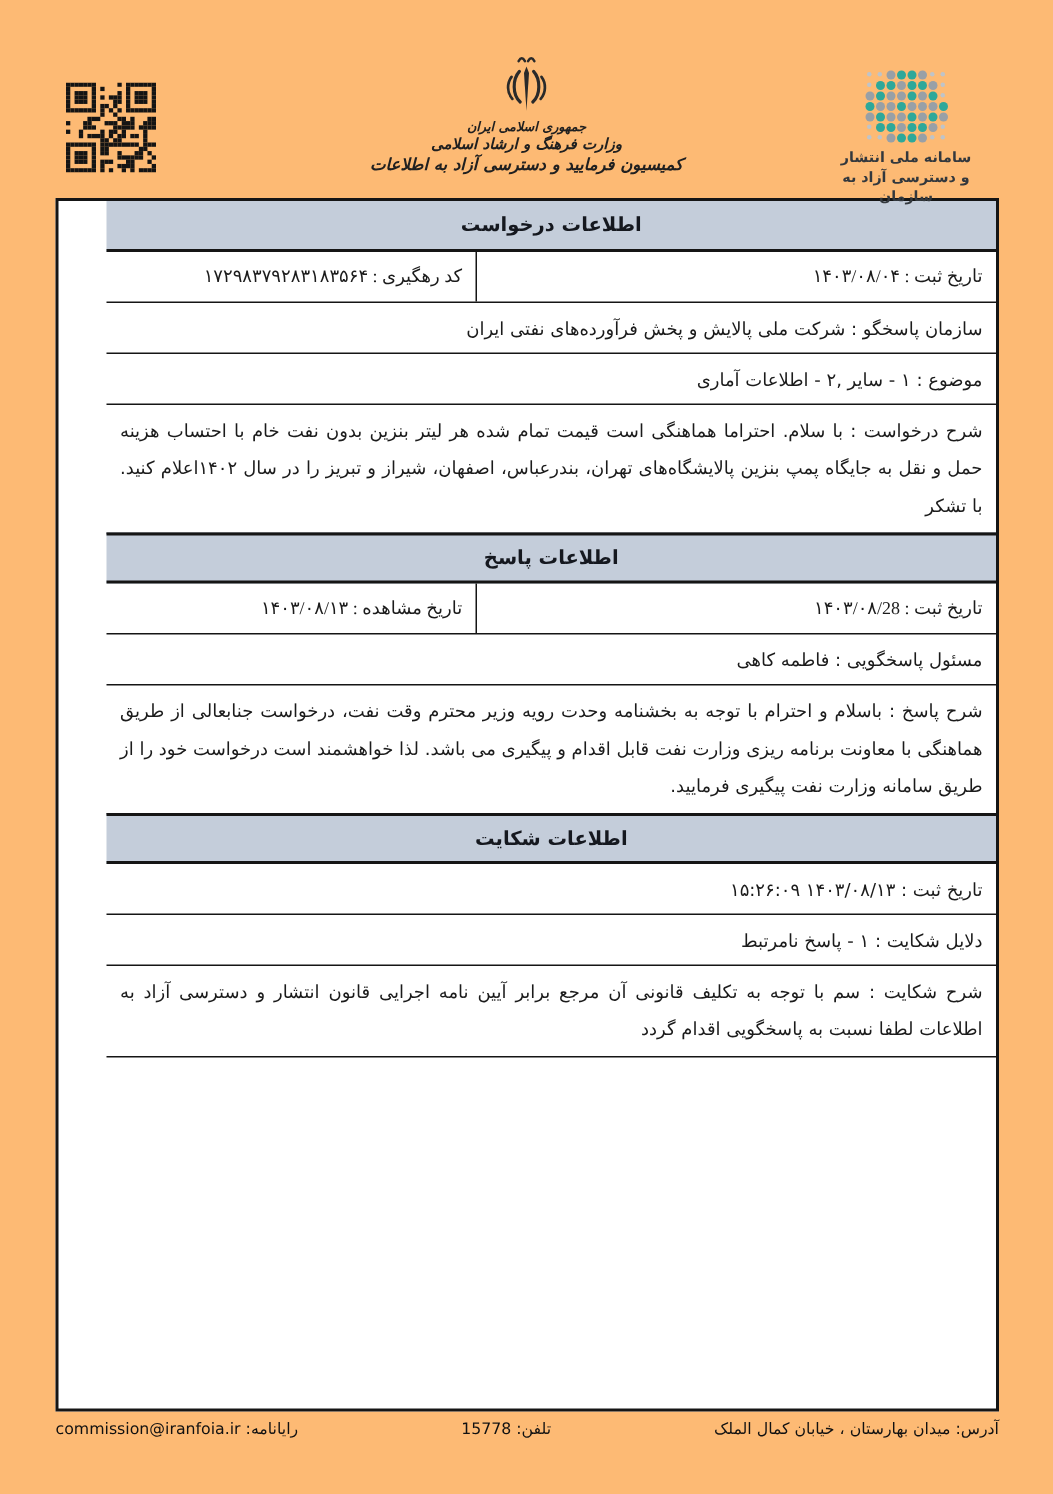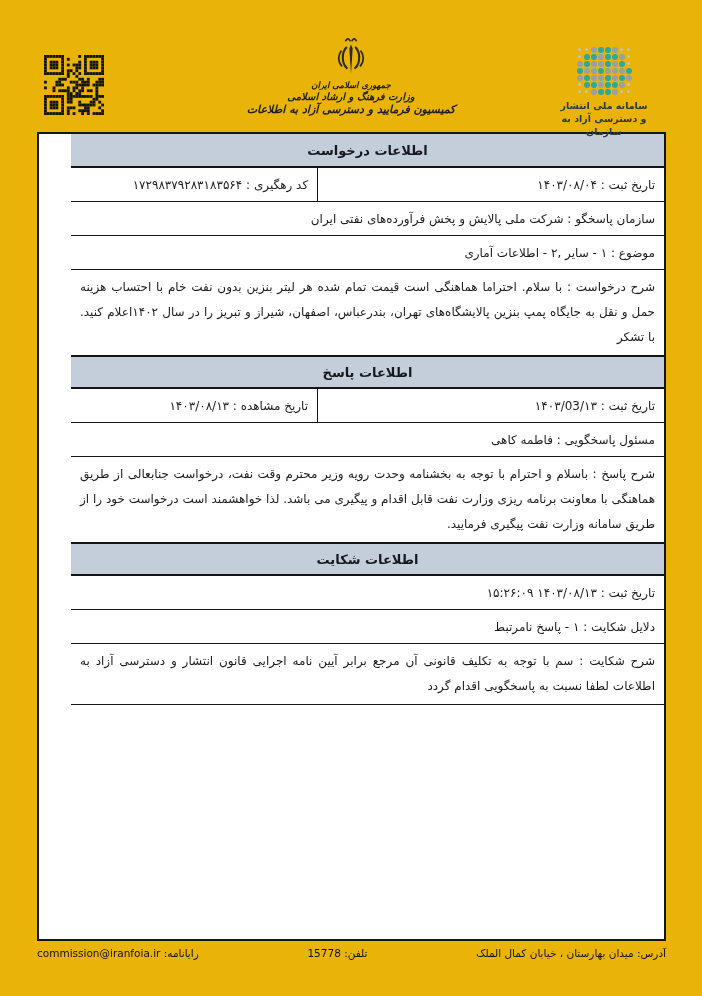--- a/index.html
+++ b/index.html
@@ -1,20 +1,20 @@
 <!DOCTYPE html>
 <html lang="fa" style="--hdrbg: #c4cdda; --border: #151515; --teal: #2ea89a; --dgray: #98a0a7; --lgray: #bfc4c9;"><head>
 <meta charset="utf-8">
 <style>
   * { margin:0; padding:0; box-sizing:border-box; }
   html,body { background:#e9e9e9; }
   body { font-family:"DejaVu Sans", sans-serif; color:#1b1b1b; }
   .page {
     position:relative; width:702px; height:996px; margin:0 auto;
-    background:#eab308; overflow:hidden;
+    background:#fdba74; overflow:hidden;
   }
   
   .top { position:relative; height:132px; }
   .qr { position:absolute; left:44px; top:55px; width:60px; height:60px; }
   .emblem-block { position:absolute; left:0; right:0; top:36px; text-align:center; }
   .emblem-svg { display:block; margin:0 auto 2px; }
   .cap { font-weight:bold; font-style:italic; color:#202020; line-height:1.25; }
   .cap-1 { font-size:8.5px; }
   .cap-2 { font-size:10px; }
   .cap-3 { font-size:11px; }
@@ -39,21 +39,21 @@
     min-height:34px; background:var(--hdrbg);
     font-weight:bold; font-size:13px; color:#15181f;
     border-bottom:2px solid var(--border);
   }
   .doc > .sec-title:not(:first-child) { border-top:2px solid var(--border); margin-top:-1px; }
   .row {
     display:flex; align-items:center; min-height:34px;
     padding:0 9px; border-bottom:1px solid var(--border);
   }
   .row.split { padding:0; }
-  .split .cell { display:flex; align-items:center; align-self:stretch; padding:0 9px; }
+  .split .cell { display:flex; align-items:center; align-self:stretch; padding:0 9px;font-family:Liberation Serif, serif; }
   .cell-right { flex:0 0 58.5%; border-left:1px solid var(--border); }
   .cell-left  { flex:1 1 auto; }
   .row.desc {
     display:block; padding:5px 9px; line-height:25px;
     text-align:justify; min-height:0;
   }
   .row.filler { flex:1 1 auto; border-bottom:none; }
   
   .footer {
     direction:rtl; display:flex; justify-content:space-between; align-items:baseline;
@@ -379,21 +379,21 @@
       <div class="row split">
         <div class="cell cell-right">تاریخ ثبت : ۱۴۰۳/۰۸/۰۴</div>
         <div class="cell cell-left">کد رهگیری : ۱۷۲۹۸۳۷۹۲۸۳۱۸۳۵۶۴</div>
       </div>
       <div class="row">سازمان پاسخگو : شرکت ملی پالایش و پخش فرآورده‌های نفتی ایران</div>
       <div class="row">موضوع : ۱ - سایر ,۲ - اطلاعات آماری</div>
       <div class="row desc">شرح درخواست : با سلام. احتراما هماهنگی است قیمت تمام شده هر لیتر بنزین بدون نفت خام با احتساب هزینه حمل و نقل به جایگاه پمپ بنزین پالایشگاه‌های تهران، بندرعباس، اصفهان، شیراز و تبریز را در سال ۱۴۰۲اعلام کنید. با تشکر</div>
 
       <div class="sec-title">اطلاعات پاسخ</div>
       <div class="row split">
-        <div class="cell cell-right">تاریخ ثبت : ۱۴۰۳/03/۱۳</div>
+        <div class="cell cell-right">تاریخ ثبت : ۱۴۰۳/۰۸/28</div>
         <div class="cell cell-left">تاریخ مشاهده : ۱۴۰۳/۰۸/۱۳</div>
       </div>
       <div class="row">مسئول پاسخگویی : فاطمه کاهی</div>
       <div class="row desc">شرح پاسخ : باسلام و احترام با توجه به بخشنامه وحدت رویه وزیر محترم وقت نفت، درخواست جنابعالی از طریق هماهنگی با معاونت برنامه ریزی وزارت نفت قابل اقدام و پیگیری می باشد. لذا خواهشمند است درخواست خود را از طریق سامانه وزارت نفت پیگیری فرمایید.</div>
 
       <div class="sec-title">اطلاعات شکایت</div>
       <div class="row">تاریخ ثبت : ۱۴۰۳/۰۸/۱۳ ۱۵:۲۶:۰۹</div>
       <div class="row">دلایل شکایت : ۱ - پاسخ نامرتبط</div>
       <div class="row desc">شرح شکایت : سم با توجه به تکلیف قانونی آن مرجع برابر آیین نامه اجرایی قانون انتشار و دسترسی آزاد به اطلاعات لطفا نسبت به پاسخگویی اقدام گردد</div>
 

